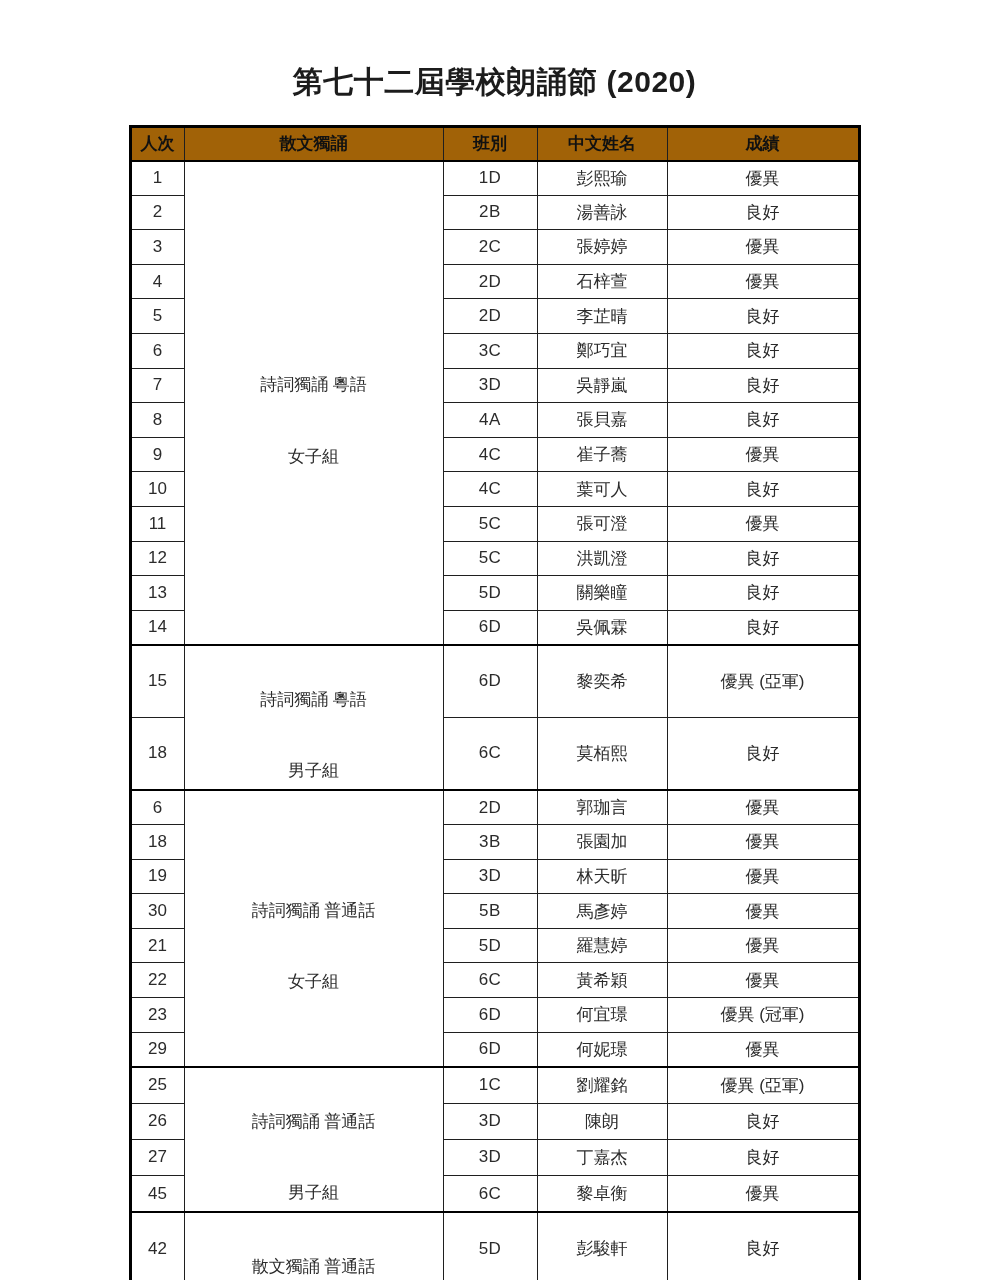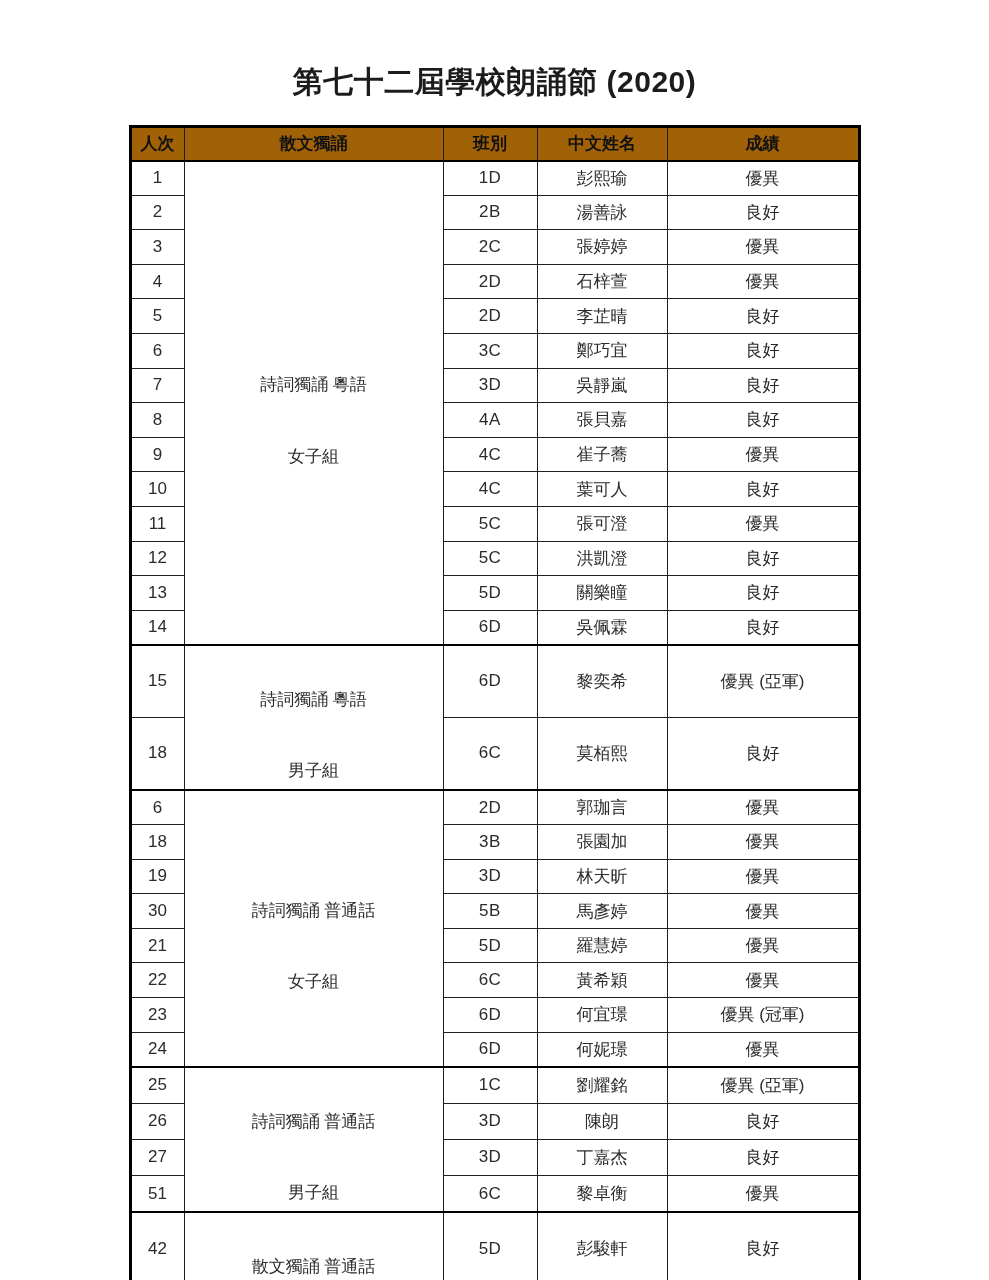--- a/index.html
+++ b/index.html
@@ -250,21 +250,21 @@
           <td class="name-cell">黃希穎</td>
           <td class="result-cell">優異</td>
         </tr>
         <tr>
           <td class="rank-cell">23</td>
           <td class="class-cell">6D</td>
           <td class="name-cell">何宜璟</td>
           <td class="result-cell">優異 (冠軍)</td>
         </tr>
         <tr>
-          <td class="rank-cell">24</td>
+          <td class="rank-cell">29</td>
           <td class="class-cell">6D</td>
           <td class="name-cell">何妮璟</td>
           <td class="result-cell">優異</td>
         </tr>
         <tr class="group-start">
           <td class="rank-cell">25</td>
           <td rowspan="4" class="category-cell">
             <div class="cat-line">詩詞獨誦 普通話</div>
             <div class="cat-line">男子組</div>
           </td>
@@ -278,21 +278,21 @@
           <td class="name-cell">陳朗</td>
           <td class="result-cell">良好</td>
         </tr>
         <tr>
           <td class="rank-cell">27</td>
           <td class="class-cell">3D</td>
           <td class="name-cell">丁嘉杰</td>
           <td class="result-cell">良好</td>
         </tr>
         <tr>
-          <td class="rank-cell">51</td>
+          <td class="rank-cell">45</td>
           <td class="class-cell">6C</td>
           <td class="name-cell">黎卓衡</td>
           <td class="result-cell">優異</td>
         </tr>
         <tr class="group-start">
           <td class="rank-cell">42</td>
           <td rowspan="2" class="category-cell">
             <div class="cat-line">散文獨誦 普通話</div>
             <div class="cat-line">男子組</div>
           </td>

